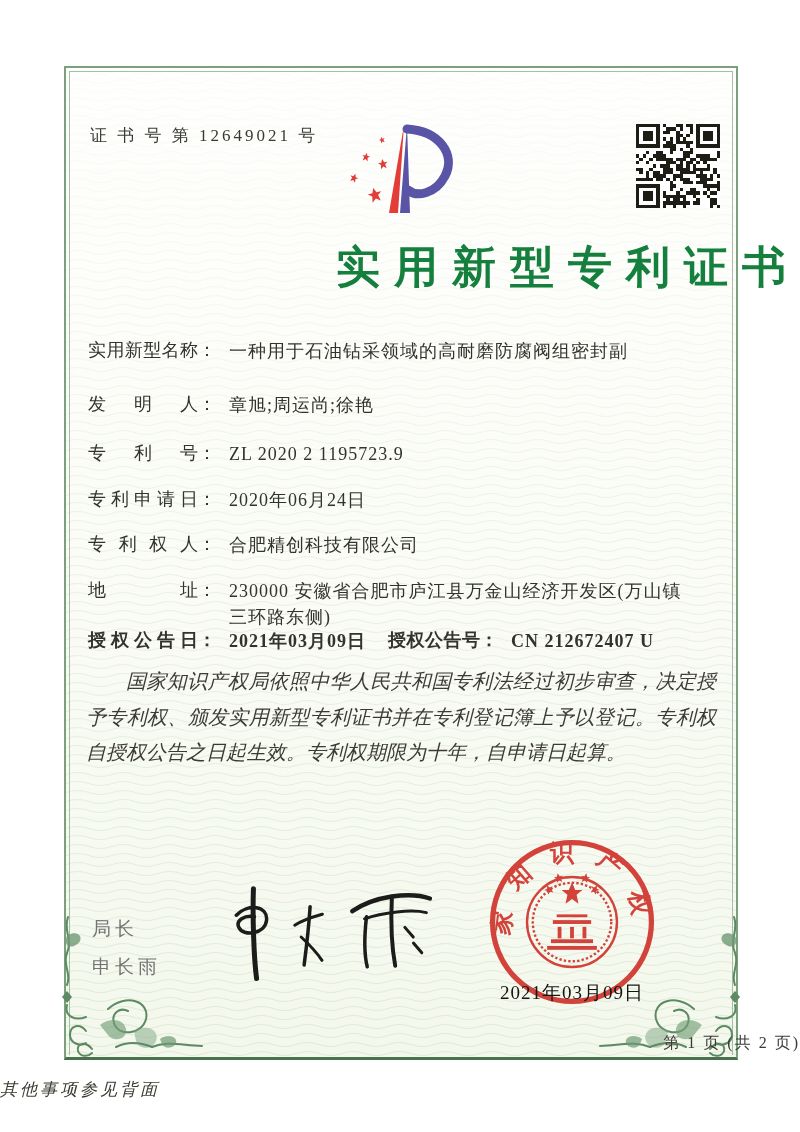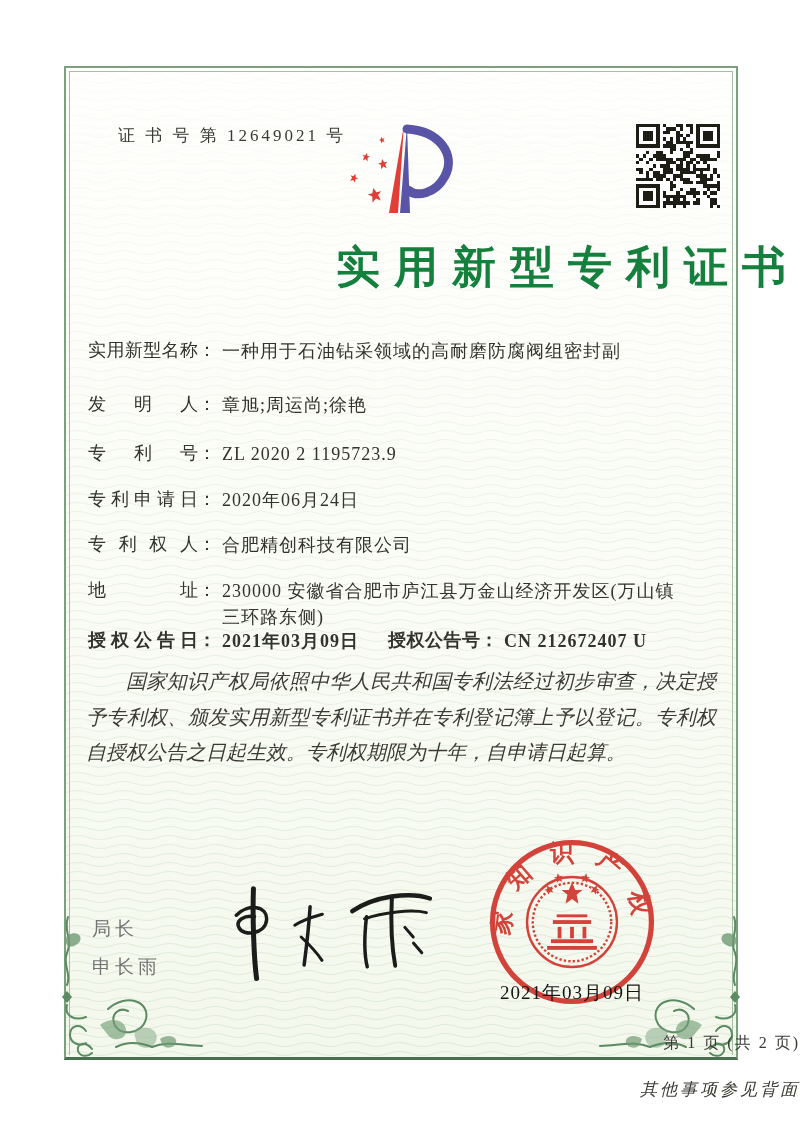--- a/index.html
+++ b/index.html
@@ -20,37 +20,37 @@
     position:absolute; left:3px; top:3px; right:3px; bottom:2px;
     border:1px solid #a3bfa4; border-bottom:none;
   }
   .waves { position:absolute; left:0; top:0; width:100%; height:100%; opacity:.5; }
   .corner-flourish { position:absolute; bottom:-6px; width:150px; height:150px; }
   .corner-flourish.left { left:-10px; }
   .corner-flourish.right { right:-10px; transform:scaleX(-1); }
   
   .cert-no {
     position:absolute; left:90px; top:124px; font-size:17px;
-    letter-spacing:3px; color:#3a3a35;margin-left:28px;
+    letter-spacing:3px; color:#3a3a35;
   }
   .logo { position:absolute; left:338px; top:113px; width:142px; height:122px; }
   .qr { position:absolute; left:636px; top:124px; width:84px; height:84px; background:#fff; }
   .title {
     position:absolute; left:0; top:238px; width:100%; text-align:right;
     font-size:44px; font-weight:700; letter-spacing:14px; text-indent:14px;
     color:#15803d;
   }
   
   .frow { position:absolute; left:88px; font-size:18px; color:#33332e; width:630px; }
   .flabel {
     display:inline-block; width:110px; text-align:justify; text-align-last:justify;
     vertical-align:top; color:#33332e;
   }
   .fcolon { display:inline-block; vertical-align:top; margin-right:6px; }
-  .fvalue { display:inline-block; vertical-align:top; letter-spacing:1px; max-width:470px; line-height:1.45; }
+  .fvalue { display:inline-block; vertical-align:top; letter-spacing:1px; max-width:470px; line-height:1.45;margin-left:7px; }
   .row-name   { top:338px; }
   .row-inv    { top:392px; }
   .row-pat    { top:441px; }
   .row-file   { top:487px; }
   .row-owner  { top:532px; }
   .row-addr   { top:578px; }
   .row-grant  { top:628px;font-weight:bold; }
   .grant-no-group { position:absolute; left:300px; top:0; white-space:nowrap; }
   .grant-no-group .flabel { width:92px; }
   
@@ -64,21 +64,21 @@
   .director { position:absolute; left:92px; top:916px; font-size:19px; letter-spacing:4px; color:#737373; }
   .director div { margin-bottom:12px; }
   .signature { position:absolute; left:215px; top:872px; width:230px; height:120px; transform:rotate(-2deg); }
   .seal { position:absolute; left:476px; top:834px; width:192px; height:178px; }
   .seal-date {
     position:absolute; left:482px; top:980px; width:180px; text-align:center;
     font-size:19px; letter-spacing:1px; color:#151512;
   }
   
   .page-indicator { position:absolute; left:0; top:1033px; width:100%; text-align:right; font-size:16px; letter-spacing:2px; color:#3a3a35; }
-  .back-note { position:absolute; left:0; top:1078px; width:100%; text-align:right; font-size:17px; letter-spacing:3px; font-style:italic; color:#3b3b33; }
+  .back-note { position:absolute; left:0; top:1078px; width:100%; text-align:left; font-size:17px; letter-spacing:3px; font-style:italic; color:#3b3b33; }
 </style>
 </head>
 <body>
 
 <div class="page">
 
   <div class="frame-outer">
     <svg class="waves" xmlns="http://www.w3.org/2000/svg" preserveAspectRatio="none">
       <defs>
         <pattern id="wave" width="46" height="9" patternUnits="userSpaceOnUse">

